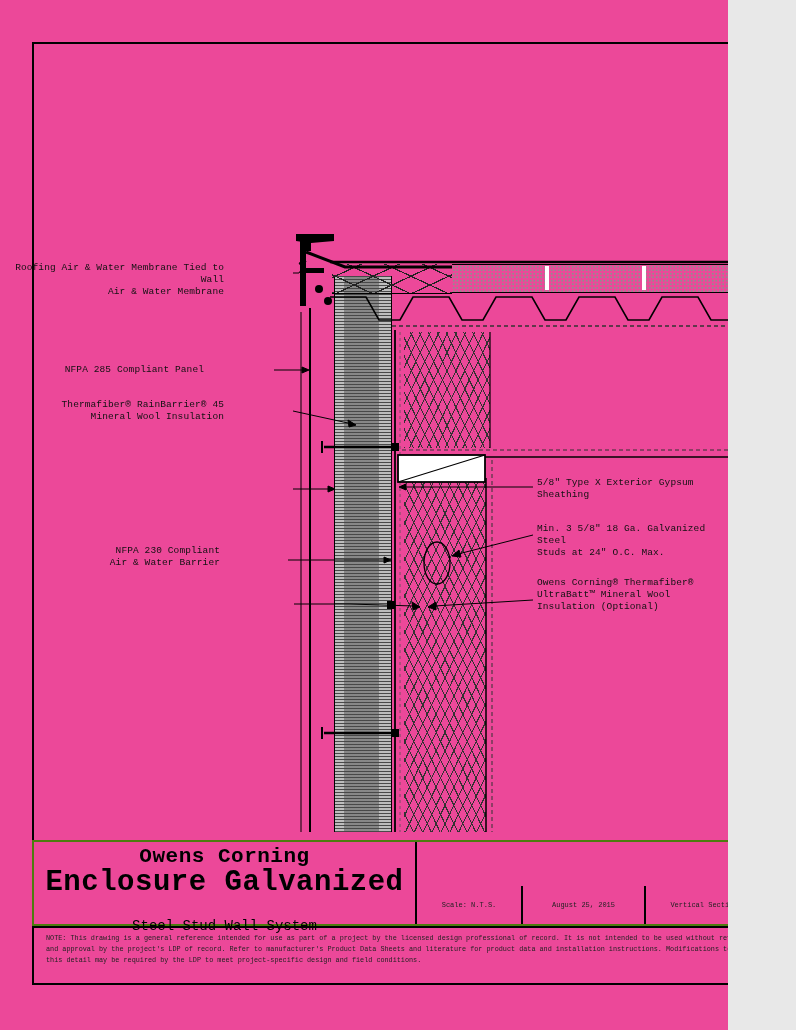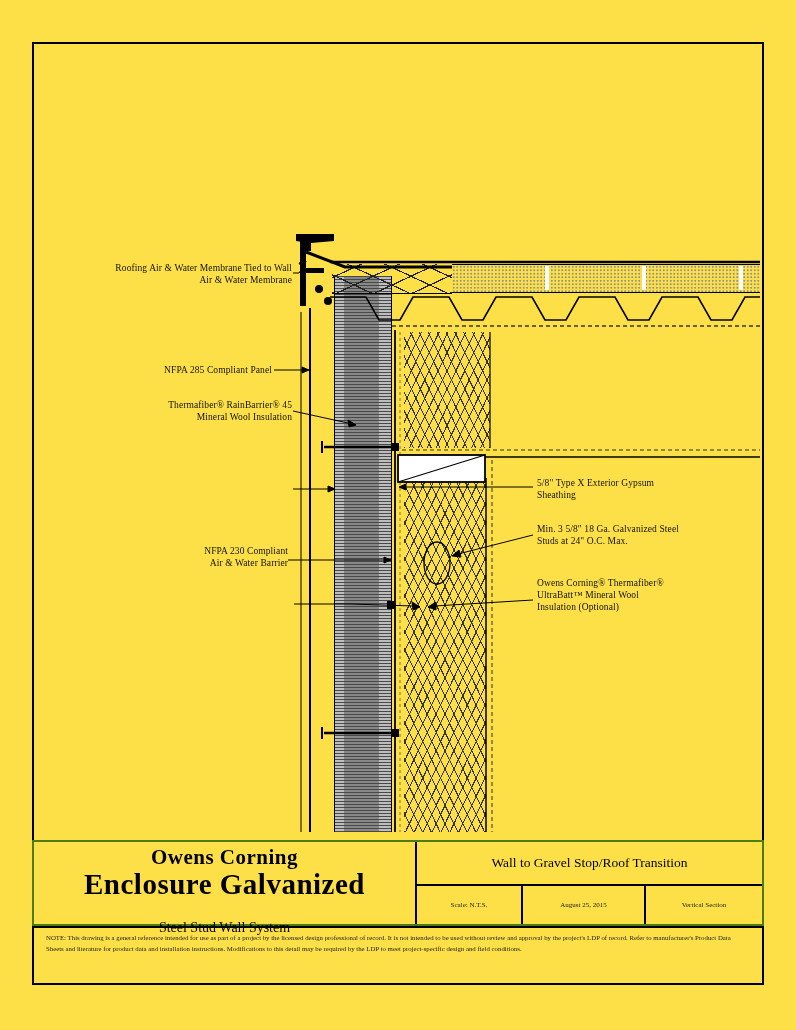--- a/index.html
+++ b/index.html
@@ -1,17 +1,17 @@
 <!DOCTYPE html>
 <html><head>
 <meta charset="utf-8">
 <style>
   html,body{margin:0;padding:0;background:#e8e8e8;}
-  .page{position:relative;width:796px;height:1030px;background:#fde047;overflow:hidden;
-        font-family:Liberation Serif, serif;color:#000;}
+  .page{position:relative;width:728px;height:1030px;background:#ec4899;overflow:hidden;
+        font-family:Liberation Mono, monospace;color:#000;}
   .abs{position:absolute;box-sizing:border-box;}
   .page-border{left:32px;top:42px;width:732px;height:943px;border:2px solid #000;}
 
   
   .wool{left:334px;top:276px;width:58px;height:556px;
     border-left:1.5px solid #000;border-right:1.5px solid #000;
     background:
       linear-gradient(90deg, rgba(255,255,255,0) 0 9px, rgba(70,70,70,.45) 9px 44px, rgba(255,255,255,0) 44px),
       repeating-linear-gradient(0deg,#4a4a4a 0 1px,#bdbdbd 1px 3px);}
   .batt{background:
@@ -164,21 +164,20 @@
     <span>UltraBatt™ Mineral Wool</span>
     <span>Insulation (Optional)</span>
   </div>
 
   <div class="abs tblock">
     <div class="abs tb-left">
       <div class="brand1">Owens Corning</div>
       <div class="brand2">Enclosure Galvanized</div>
       <div class="brand3">Steel Stud Wall System</div>
     </div>
-    <div class="abs tb-title">Wall to Gravel Stop/Roof Transition</div>
     <div class="abs tb-cell tb-c1">Scale: N.T.S.</div>
     <div class="abs tb-cell tb-c2">August 25, 2015</div>
     <div class="abs tb-cell tb-c3">Vertical Section</div>
   </div>
 
   <div class="abs notebox">
     <span>NOTE: This drawing is a general reference intended for use as part of a project by the licensed design professional of record. It is not intended to be used without review and approval by the project's LDP of record. Refer to manufacturer's Product Data Sheets and literature for product data and installation instructions. Modifications to this detail may be required by the LDP to meet project-specific design and field conditions.</span>
   </div>
 
 </div>

